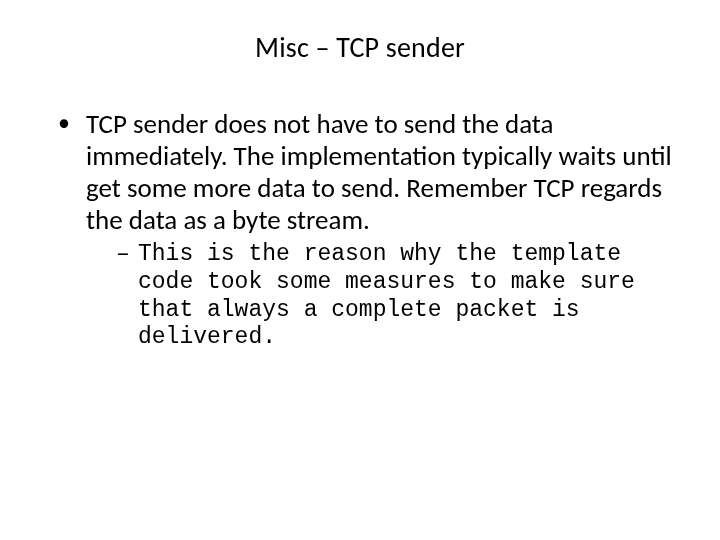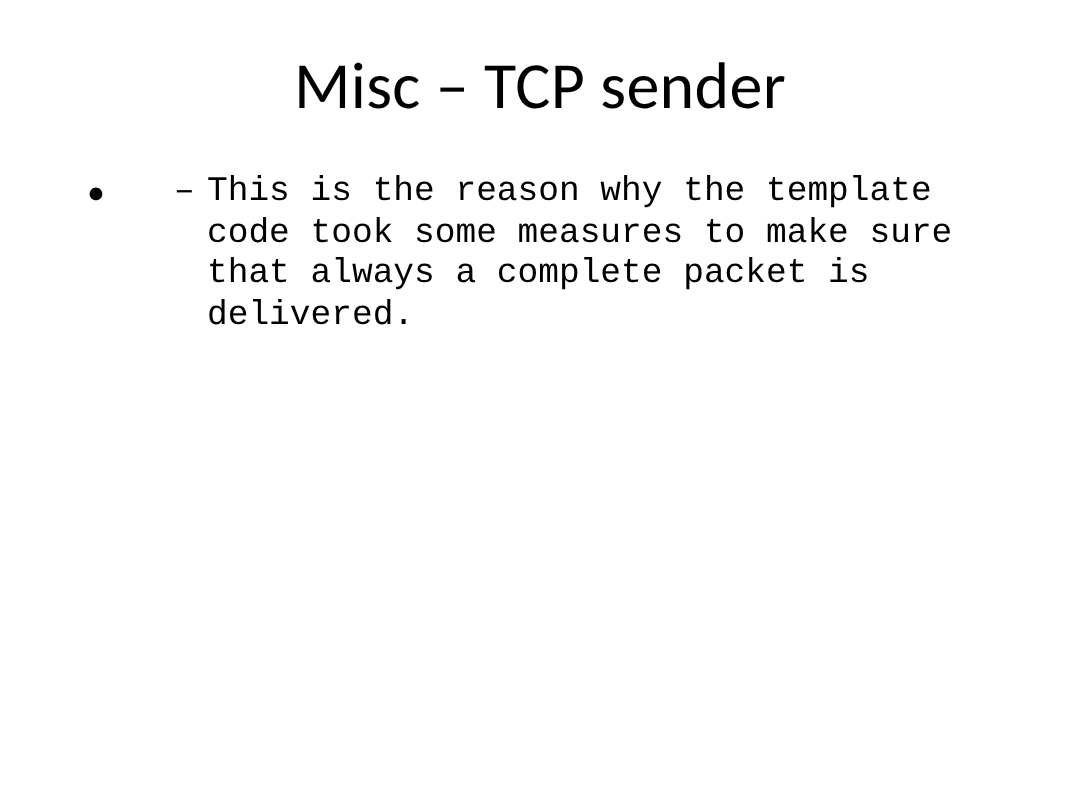--- a/index.html
+++ b/index.html
@@ -12,23 +12,23 @@
     color: #000000;
   }
   .slide {
     width: 720px;
     height: 540px;
     box-sizing: border-box;
     padding: 20px 40px 40px 40px;
   }
   .title {
     text-align: center;
-    font-size: 44px;
+    font-size: 28px;
     font-weight: 400;
-    margin: 10px 0 30px 0;
+    margin: 10px 0 43px 0;
     letter-spacing: 0.2px;
   }
   ul.level1 {
     list-style: none;
     padding-left: 18px;
     margin: 0;
   }
   ul.level1 > li {
     position: relative;
     font-size: 27px;
@@ -64,20 +64,21 @@
   }
 </style>
 </head>
 <body>
 
 <div class="slide">
   <h1 class="title">Misc – TCP sender</h1>
 
   <ul class="level1">
     <li>
+      <span>TCP sender does not have to send the data immediately. The implementation typically waits until get some more data to send. Remember TCP regards the data as a byte stream.</span>
       <ul class="level2">
         <li>
           <span>This is the reason why the template code took some measures to make sure that always a complete packet is delivered.</span>
         </li>
       </ul>
     </li>
   </ul>
 </div>
 
 </body></html>

